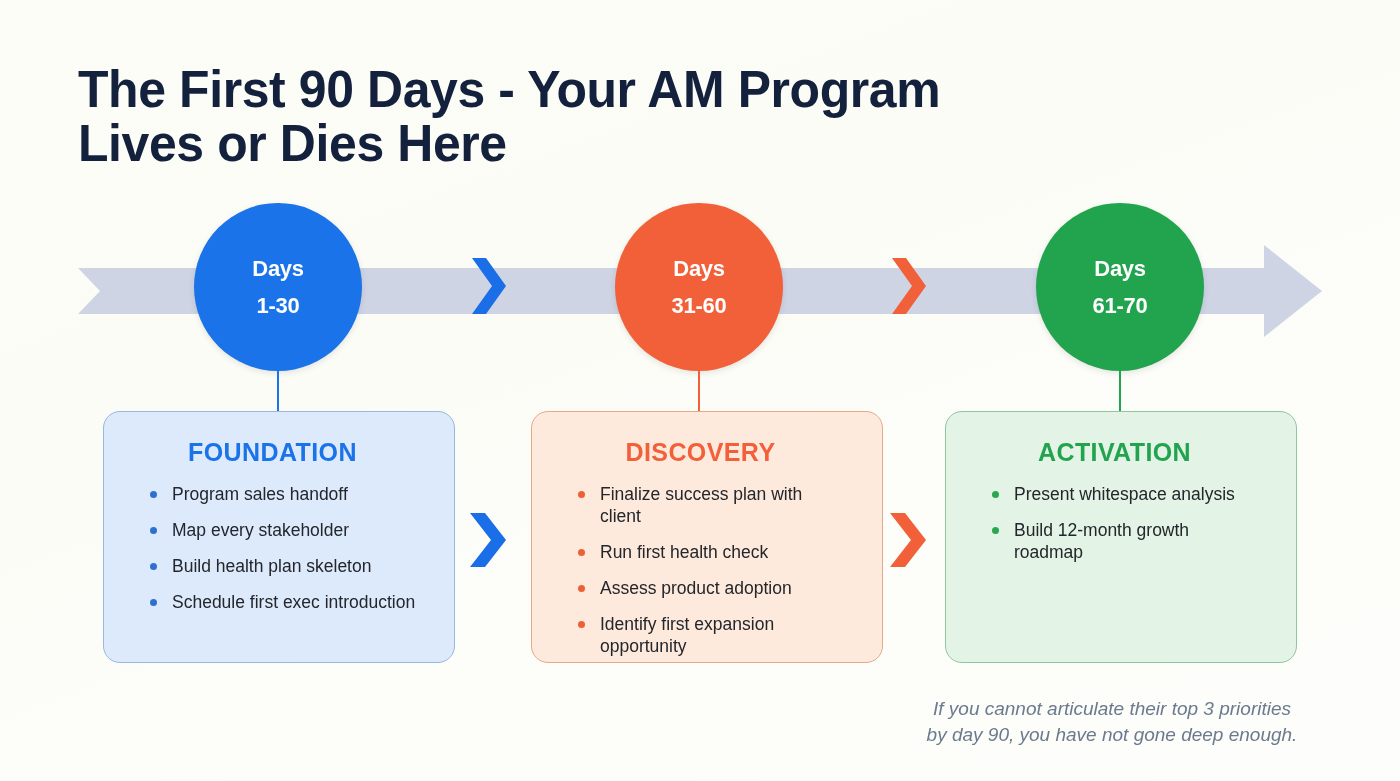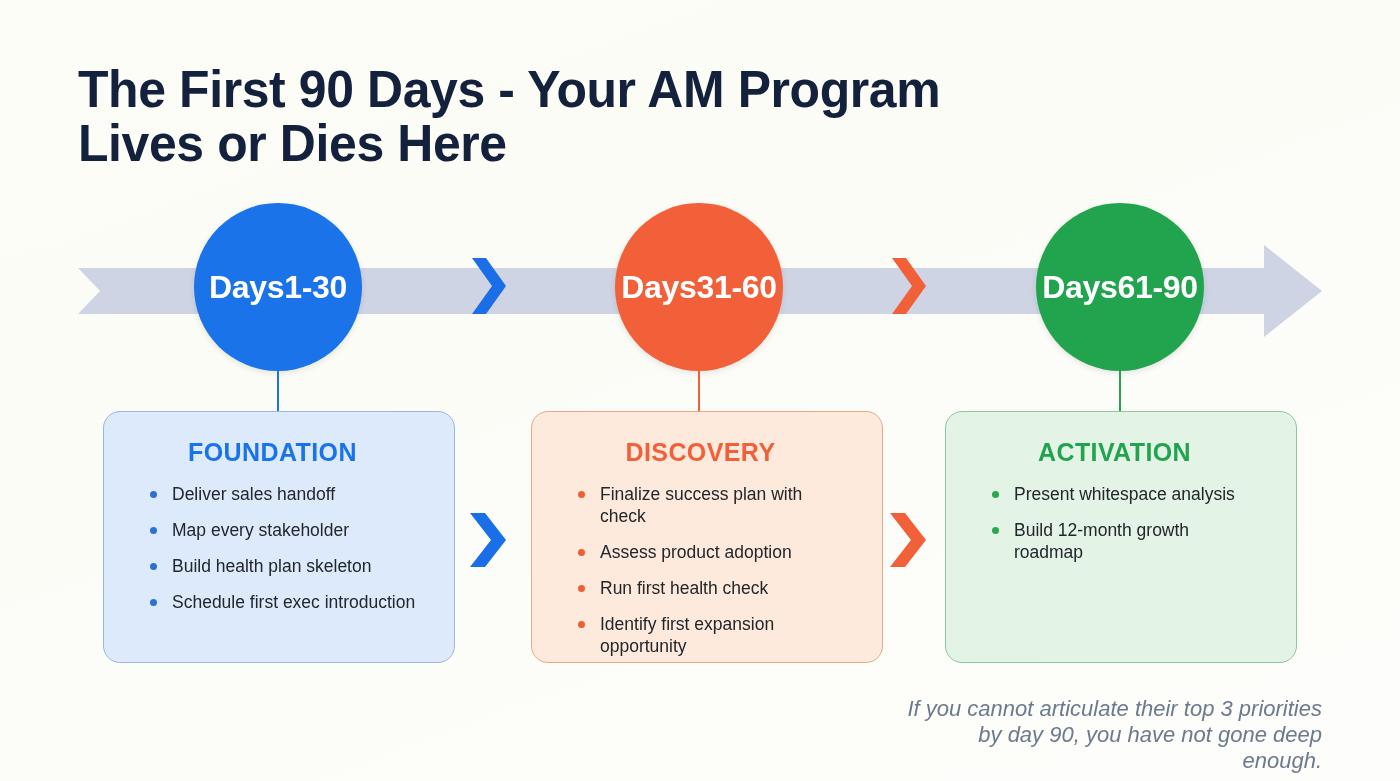--- a/index.html
+++ b/index.html
@@ -73,25 +73,26 @@
   }
   .tl-chev svg { display: block; width: 100%; height: 100%; }
 
   
   .circle {
     position: absolute;
     width: 168px;
     height: 168px;
     border-radius: 50%;
     display: flex;
+    flex-direction: column;
     align-items: center;
     justify-content: center;
     color: #ffffff;
     font-weight: 700;
-    font-size: 32px;
+    font-size: 22px;
     line-height: 37px;
     text-align: center;
     letter-spacing: -0.3px;
     box-shadow: 0 2px 6px rgba(0,0,0,0.10);
   }
   .circle .c-l1, .circle .c-l2 { display: block; }
 
   
   .stem {
     position: absolute;
@@ -148,23 +149,23 @@
     height: 54px;
   }
   .card-chev svg { display: block; width: 100%; height: 100%; }
 
   
   #footnote {
     position: absolute;
     right: 78px;
     top: 696px;
     width: 420px;
-    text-align: right;
+    text-align: center;
     font-style: italic;
-    font-size: 22px;
+    font-size: 19px;
     line-height: 26px;
     color: #6b7a8d;
     white-space: pre-line;
   }
 </style>
 </head>
 <body>
 
 <div id="stage">
 
@@ -194,46 +195,46 @@
   <div class="stem" style="left:277px; top:365px; background:#1a73e8;"></div>
 
   <div class="circle" style="left:615px; top:203px; background:#f2603a;">
     <span class="c-l1">Days</span>
     <span class="c-l2">31-60</span>
   </div>
   <div class="stem" style="left:698px; top:365px; background:#f2603a;"></div>
 
   <div class="circle" style="left:1036px; top:203px; background:#22a44f;">
     <span class="c-l1">Days</span>
-    <span class="c-l2">61-90</span>
+    <span class="c-l2">61-70</span>
   </div>
   <div class="stem" style="left:1119px; top:365px; background:#22a44f;"></div>
 
   <div class="card" style="left:103px; background:#ddeafc; border-color:#9ab7dd;">
     <div class="card-title" style="color:#1a73e8;">FOUNDATION</div>
     <ul class="bullets">
-      <li><span class="dot" style="background:#2f6fd0;"></span><span>Deliver sales handoff</span></li>
+      <li><span class="dot" style="background:#2f6fd0;"></span><span>Program sales handoff</span></li>
       <li><span class="dot" style="background:#2f6fd0;"></span><span>Map every stakeholder</span></li>
       <li><span class="dot" style="background:#2f6fd0;"></span><span>Build health plan skeleton</span></li>
       <li><span class="dot" style="background:#2f6fd0;"></span><span>Schedule first exec introduction</span></li>
     </ul>
   </div>
 
   <div class="card-chev" style="left:470px;">
     <svg viewBox="0 0 36 54" preserveAspectRatio="none">
       <polygon points="0,0 21,27 0,54 15,54 36,27 15,0" fill="#1a6fe8"></polygon>
     </svg>
   </div>
 
   <div class="card" style="left:531px; background:#fdeadc; border-color:#e8a985;">
     <div class="card-title" style="color:#f2603a;">DISCOVERY</div>
     <ul class="bullets">
-      <li><span class="dot" style="background:#ef5f36;"></span><span>Finalize success plan with check</span></li>
+      <li><span class="dot" style="background:#ef5f36;"></span><span>Finalize success plan with client</span></li>
+      <li><span class="dot" style="background:#ef5f36;"></span><span>Run first health check</span></li>
       <li><span class="dot" style="background:#ef5f36;"></span><span>Assess product adoption</span></li>
-      <li><span class="dot" style="background:#ef5f36;"></span><span>Run first health check</span></li>
       <li style="padding-right:50px;"><span class="dot" style="background:#ef5f36;"></span><span>Identify first expansion opportunity</span></li>
     </ul>
   </div>
 
   <div class="card-chev" style="left:890px;">
     <svg viewBox="0 0 36 54" preserveAspectRatio="none">
       <polygon points="0,0 21,27 0,54 15,54 36,27 15,0" fill="#f2603a"></polygon>
     </svg>
   </div>
 

